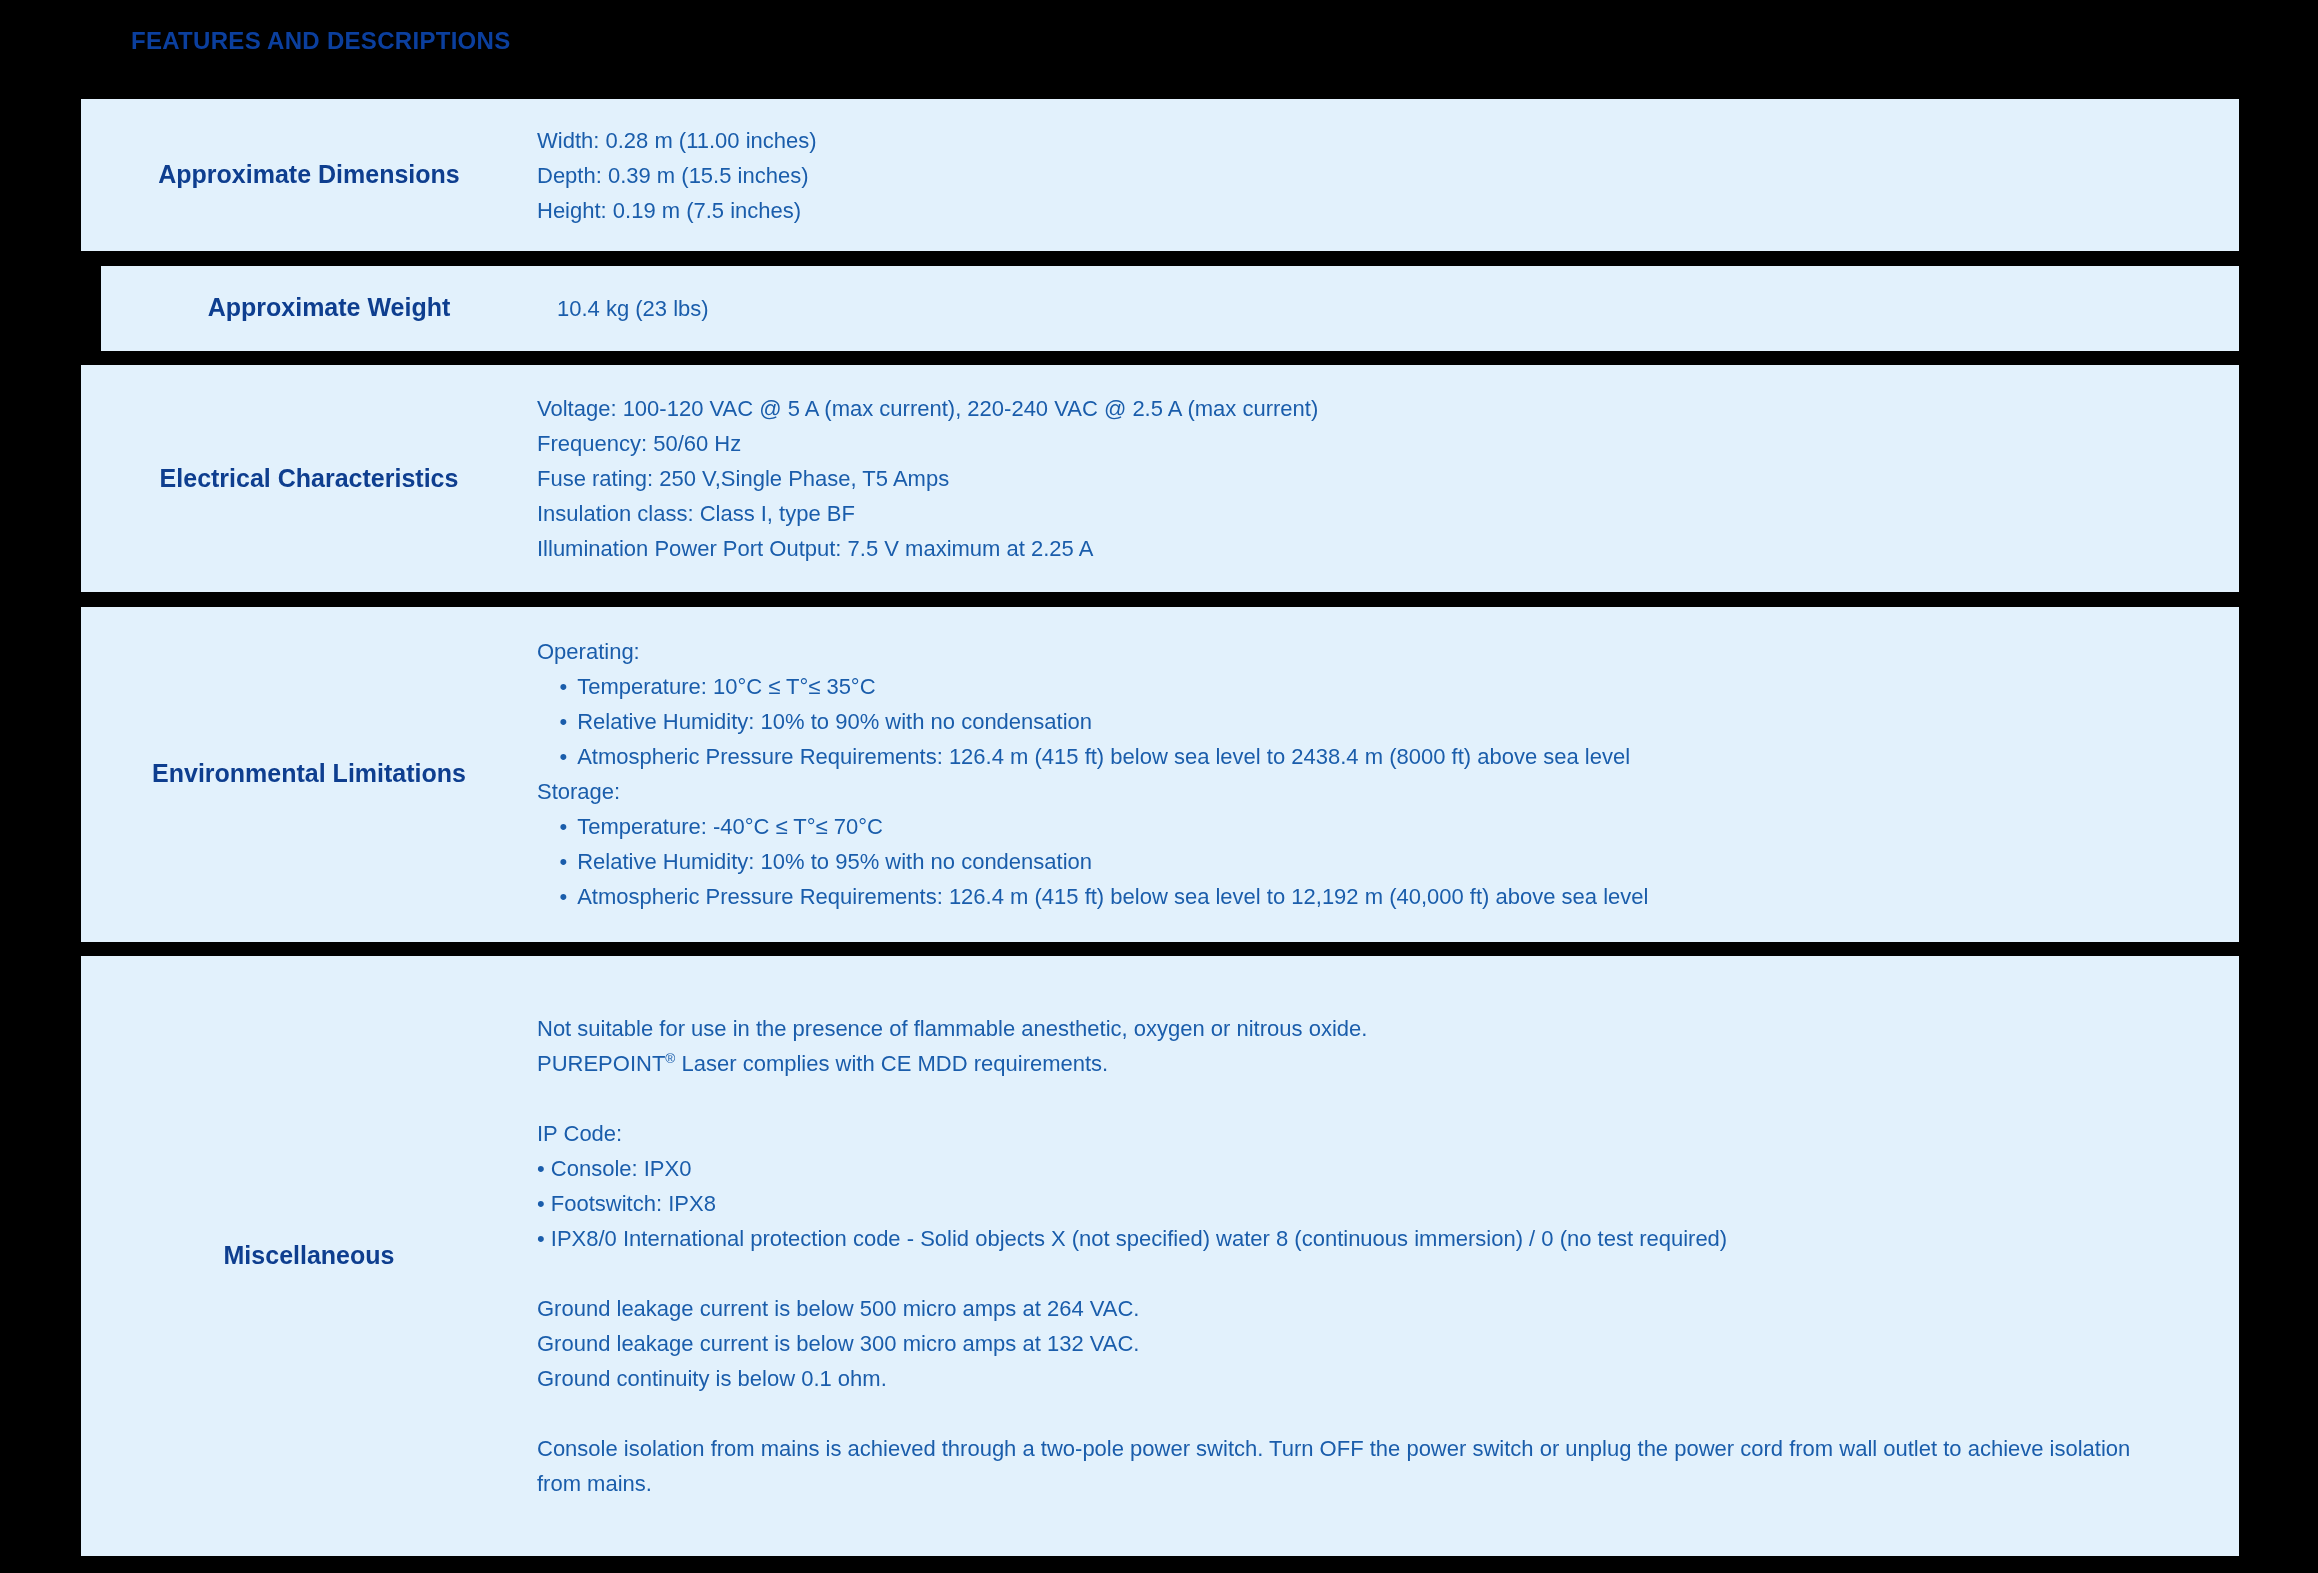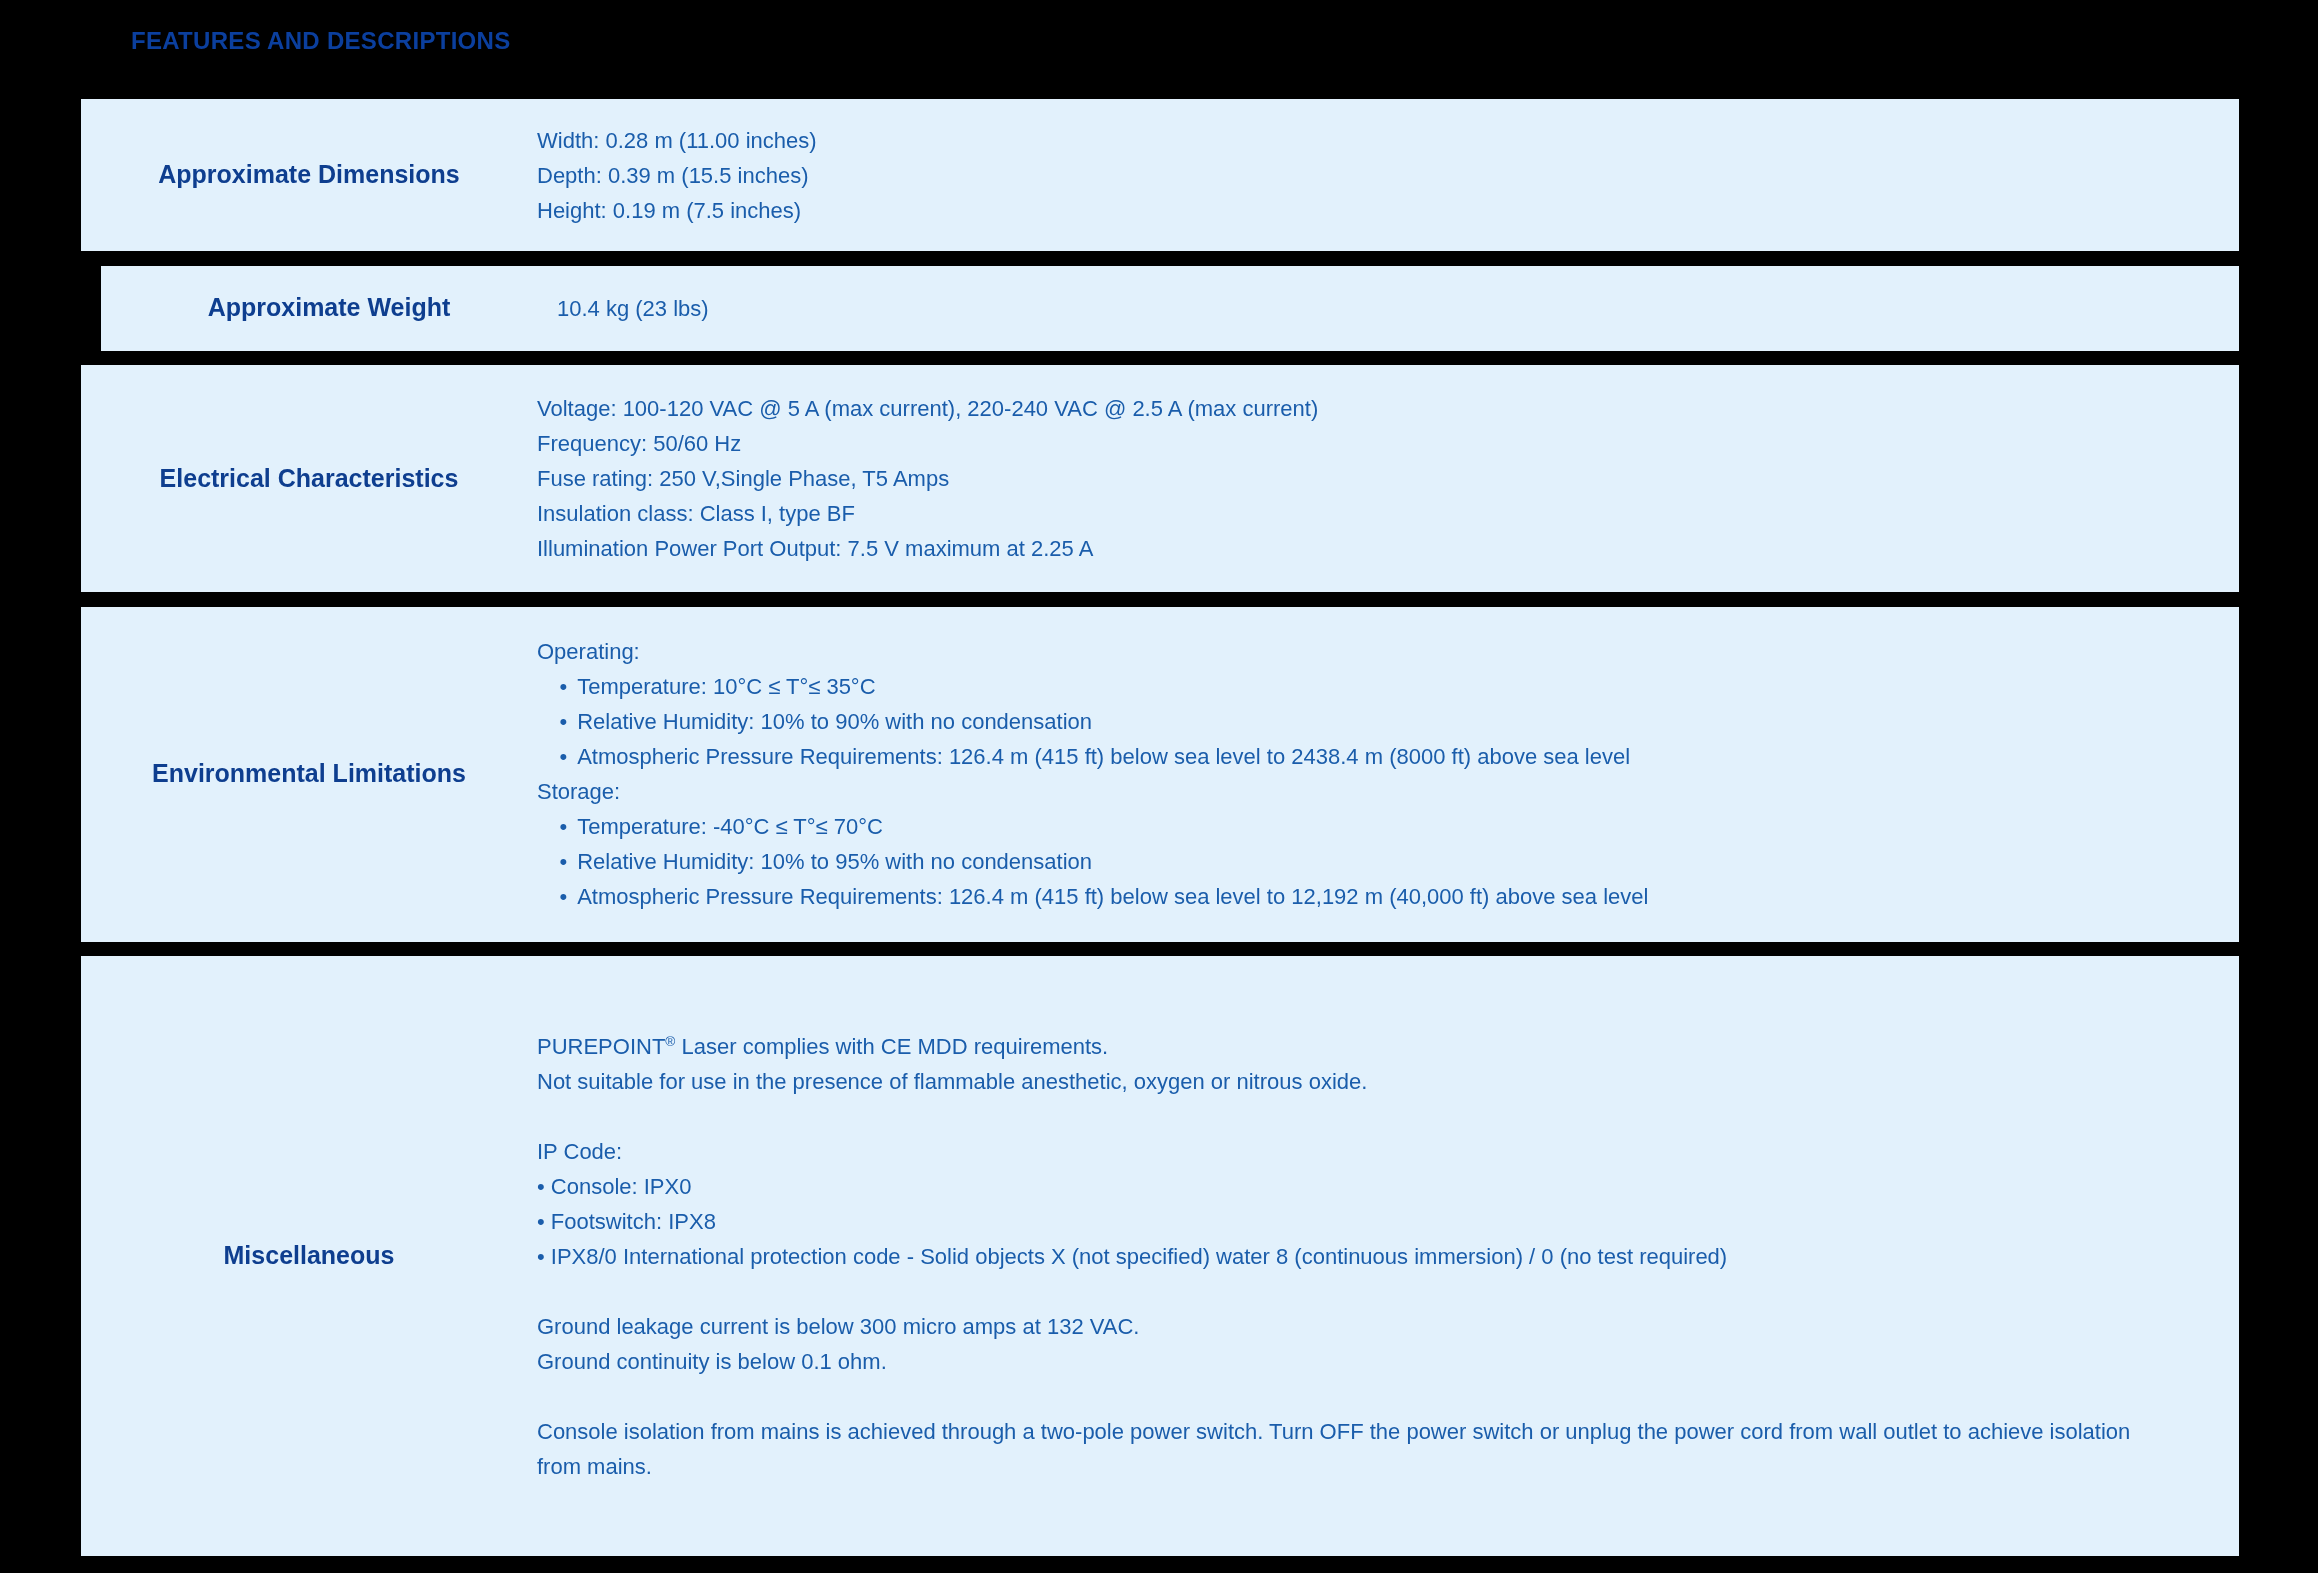--- a/index.html
+++ b/index.html
@@ -146,28 +146,29 @@
         <div class="bullet-line"><span class="b">•</span><span>Relative Humidity: 10% to 95% with no condensation</span></div>
         <div class="bullet-line"><span class="b">•</span><span>Atmospheric Pressure Requirements: 126.4 m (415 ft) below sea level to 12,192 m (40,000 ft) above sea level</span></div>
       </div>
     </div>
 
     <div class="spec-row row-misc">
       <div class="label-cell">
         <div class="label-text">Miscellaneous</div>
       </div>
       <div class="value-cell">
+        <div class="line">Not suitable for use in the presence of flammable anesthetic, oxygen or nitrous oxide.</div>
         <div class="line"><span>PUREPOINT</span><sup>®</sup><span> Laser complies with CE MDD requirements.</span></div>
-        <div class="line">Not suitable for use in the presence of flammable anesthetic, oxygen or nitrous oxide.</div>
         <div class="blank-line"></div>
         <div class="line">IP Code:</div>
         <div class="line">• Console: IPX0</div>
         <div class="line">• Footswitch: IPX8</div>
         <div class="line">• IPX8/0 International protection code - Solid objects X (not specified) water 8 (continuous immersion) / 0 (no test required)</div>
         <div class="blank-line"></div>
+        <div class="line">Ground leakage current is below 500 micro amps at 264 VAC.</div>
         <div class="line">Ground leakage current is below 300 micro amps at 132 VAC.</div>
         <div class="line">Ground continuity is below 0.1 ohm.</div>
         <div class="blank-line"></div>
         <div class="line wrap" style="max-width: 1602px;">Console isolation from mains is achieved through a two-pole power switch. Turn OFF the power switch or unplug the power cord from wall outlet to achieve isolation from mains.</div>
       </div>
     </div>
 
   </div>
 </div>
 

